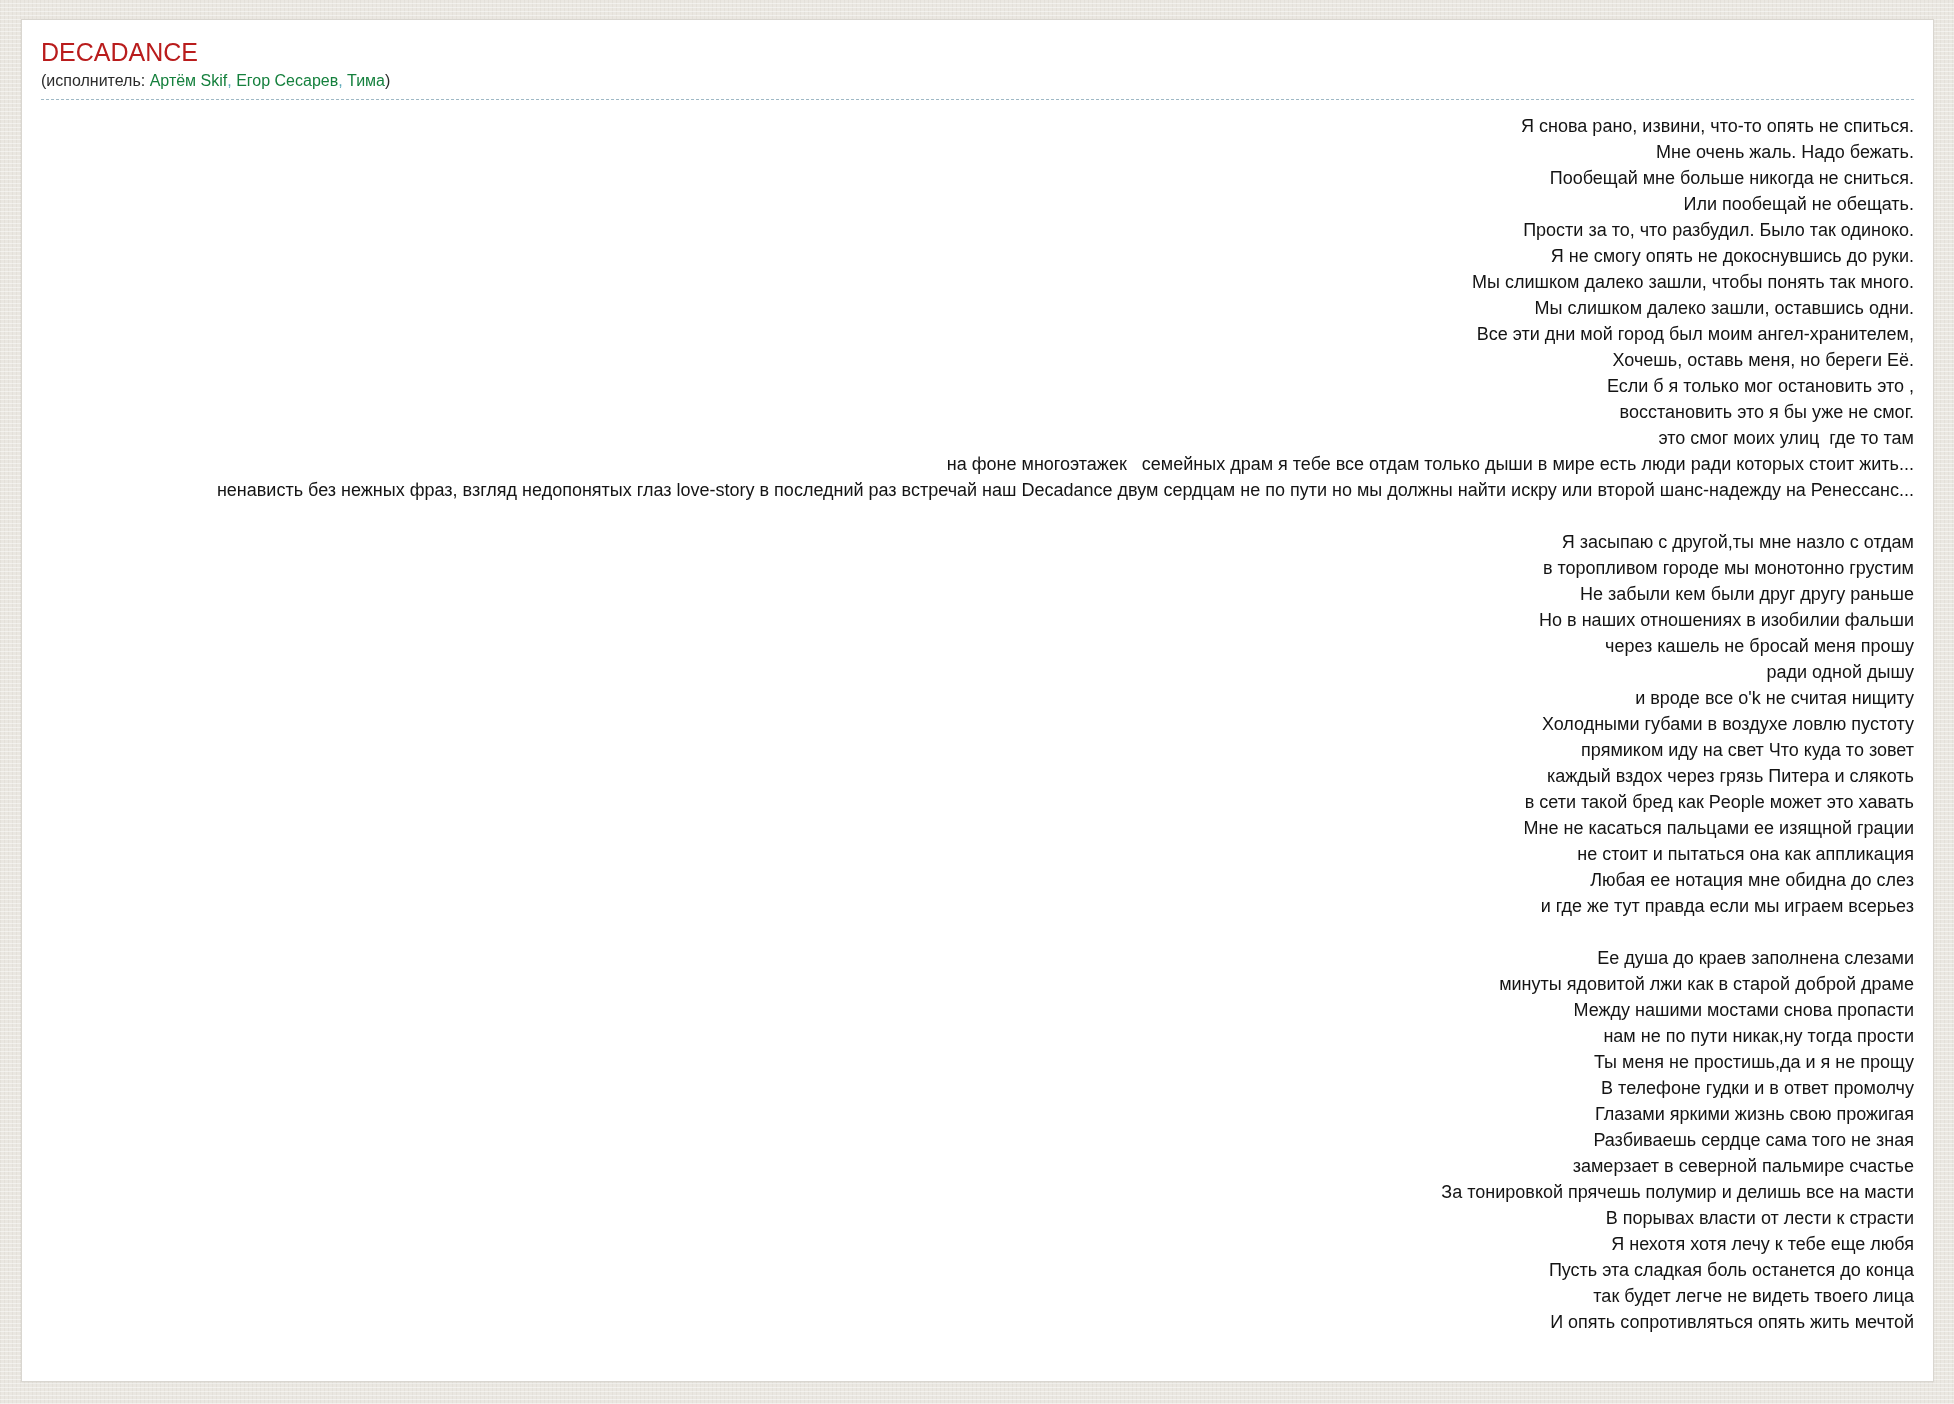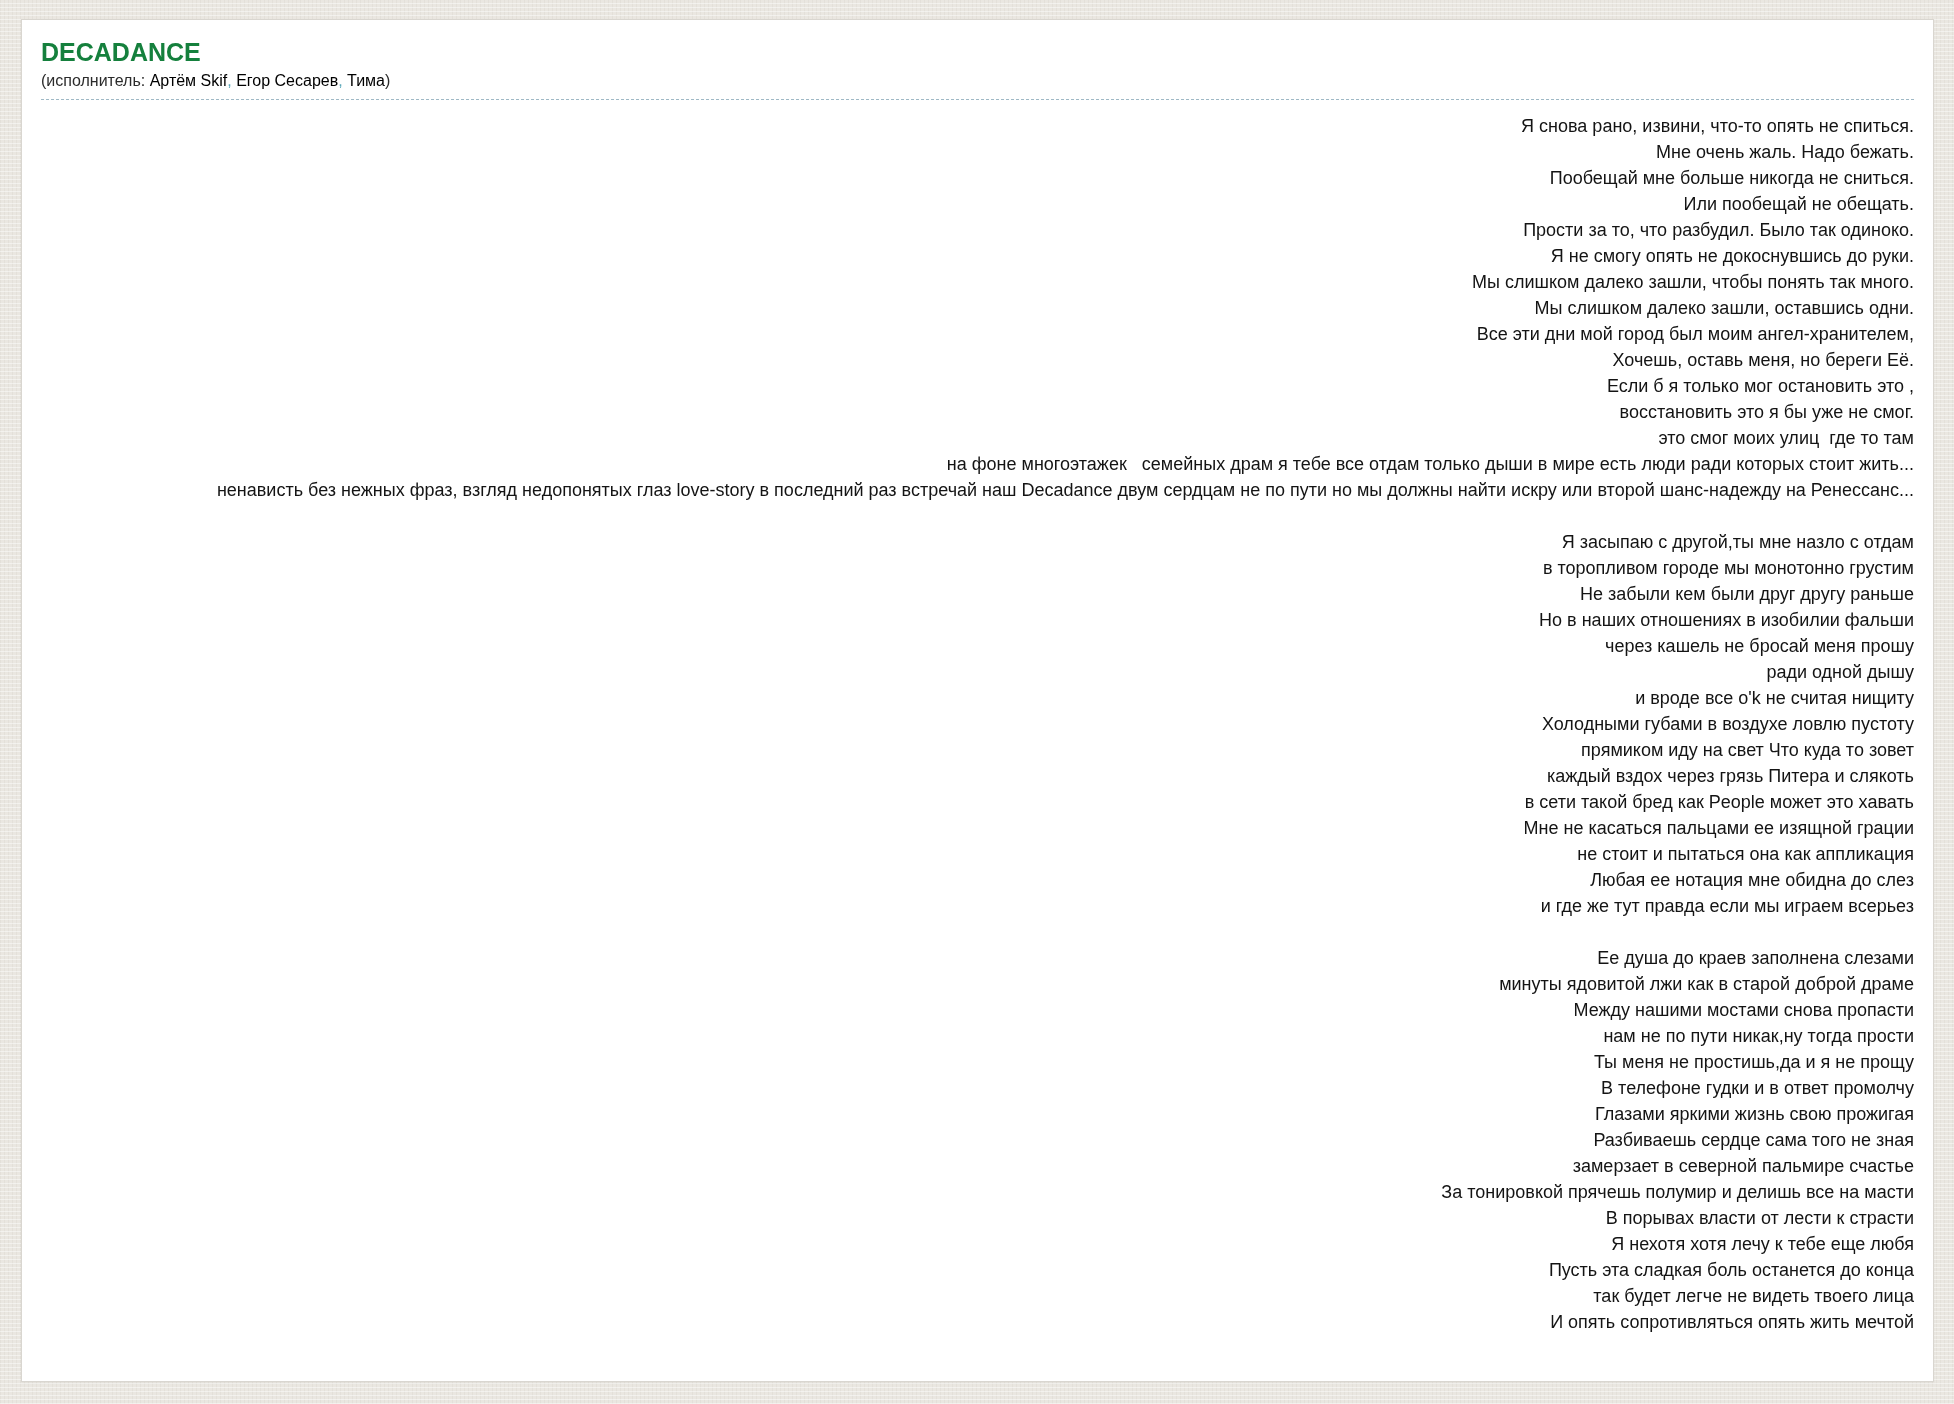--- a/index.html
+++ b/index.html
@@ -25,34 +25,34 @@
     box-sizing: border-box;
     background: #ffffff;
     border: 1px solid #d9d6d0;
     box-shadow: 0 1px 2px rgba(0,0,0,0.04);
     padding: 17px 19px;
     overflow: hidden;
   }
   .title {
     margin: 0;
     font-size: 25px;
-    font-weight: 700;
+    font-weight: 400;
     line-height: 1.25;
-    color: #15803d;
+    color: #b91c1c;
   }
   .subtitle {
     margin-top: 2px;
     font-size: 16px;
     line-height: 1.35;
     color: #2b2b2b;
     padding-bottom: 7px;
     border-bottom: 1px dashed #9fb9c6;
   }
   .subtitle a {
-    color: #000000;
+    color: #15803d;
     text-decoration: none;
     cursor: pointer;
   }
   .subtitle .sep {
     color: #5ba8ba;
   }
   .lyrics {
     margin-top: 13px;
     font-size: 18px;
     line-height: 26px;

